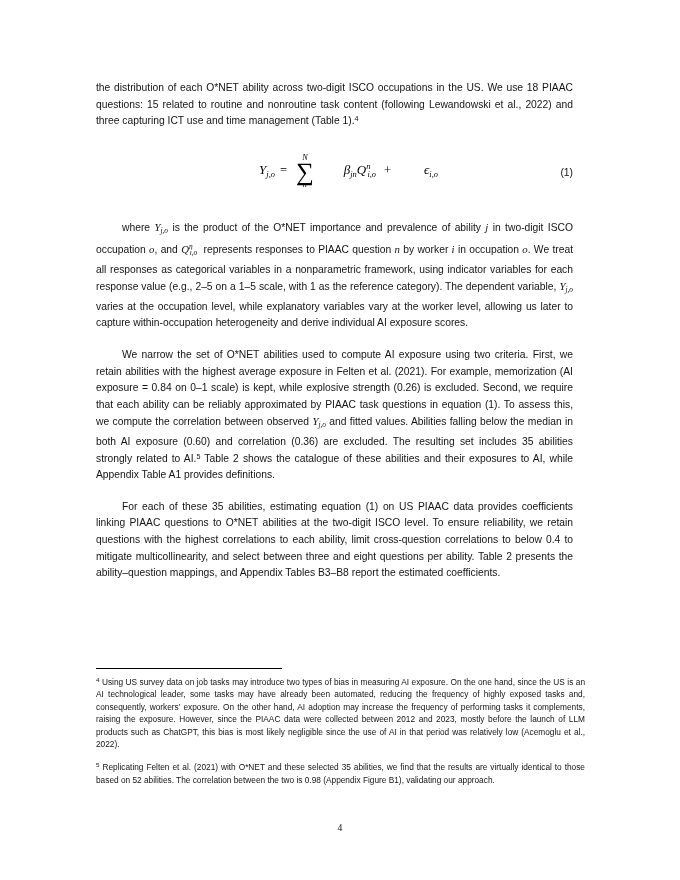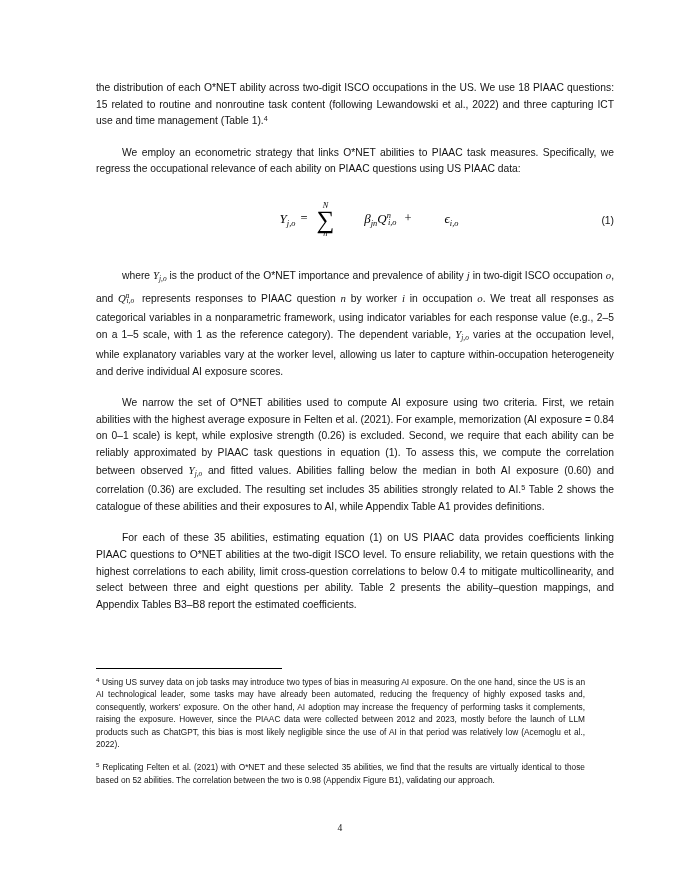--- a/index.html
+++ b/index.html
@@ -13,21 +13,21 @@
     font-family: "Liberation Sans", sans-serif;
     color: #000000;
     overflow: hidden;
   }
   .page {
     position: relative;
     width: 680px;
     height: 880px;
     background: #ffffff;
     box-sizing: border-box;
-    padding: 80px 66px 0 96px;
+    padding: 80px 107px 0 96px;
   }
   .body-text {
     font-size: 10.3px;
     line-height: 16.6px;
     text-align: justify;
     text-justify: inter-word;
     margin: 0 0 15px 0;
     color: #131313;
   }
   .body-text.indent {
@@ -169,21 +169,20 @@
     color: #131313;
   }
 </style>
 </head>
 <body>
 
 <div class="page">
 
   <p class="body-text no-indent"><span>the distribution of each O*NET ability across two-digit ISCO occupations in the US. We use 18 PIAAC questions: 15 related to routine and nonroutine task content (following Lewandowski et al., 2022) and three capturing ICT use and time management (Table 1).</span><sup class="fn">4</sup></p>
 
-  <p class="body-text indent"><span>We employ an econometric strategy that links O*NET abilities to PIAAC task measures. Specifically, we regress the occupational relevance of each ability on PIAAC questions using US PIAAC data:</span></p>
 
   <div class="equation-block">
     <div class="equation-inner">
       <span class="eq-term"><span>Y</span><span class="eq-sub">j,o</span></span>
       <span class="eq-op">=</span>
       <span class="sum-wrap">
         <span class="sum-lim sum-top">N</span>
         <span class="sum-sign">∑</span>
         <span class="sum-lim sum-bot">n</span>
       </span>

